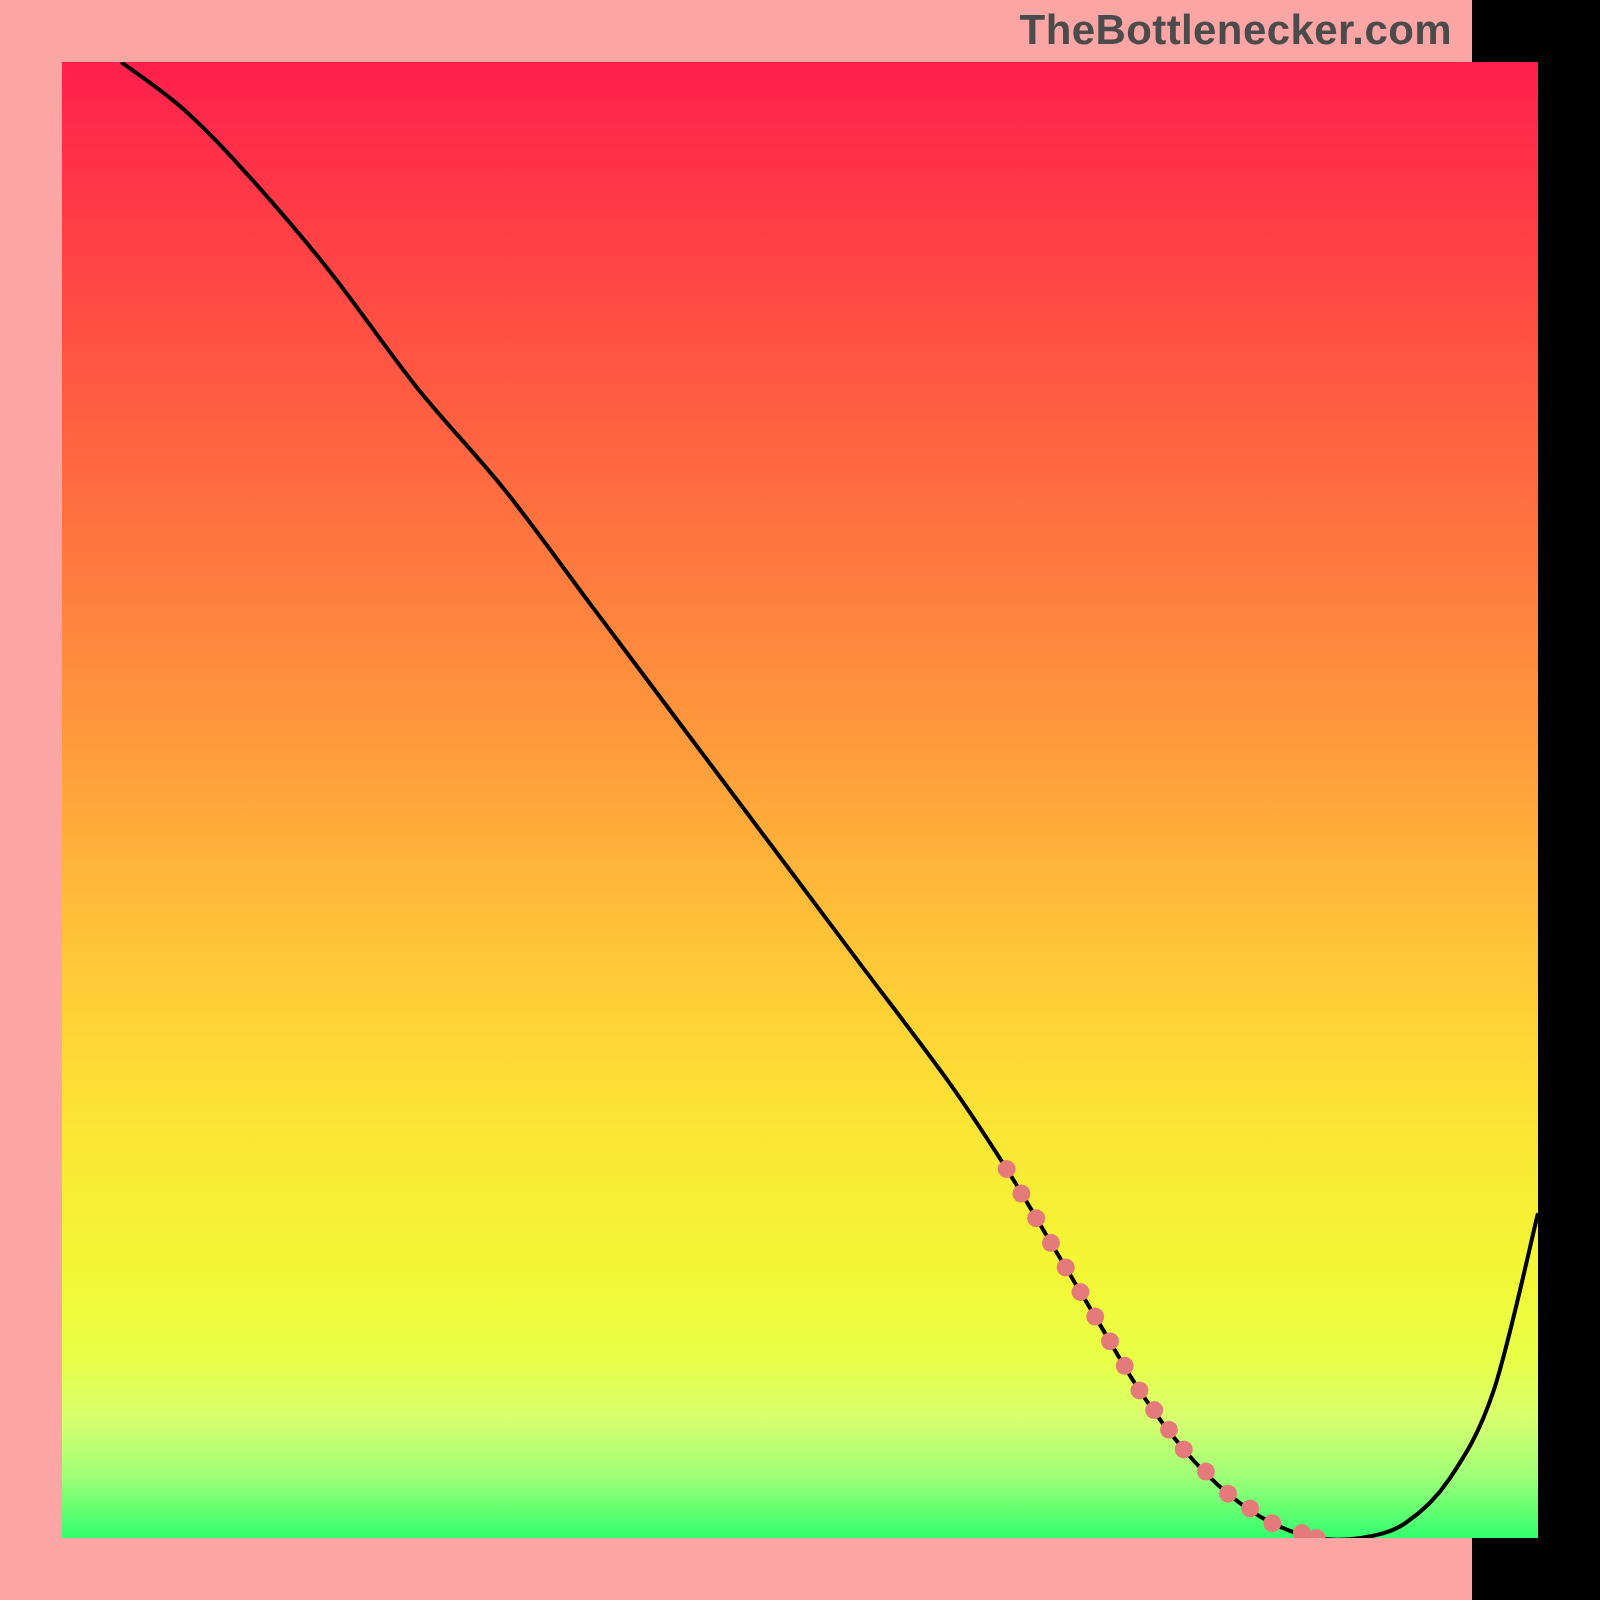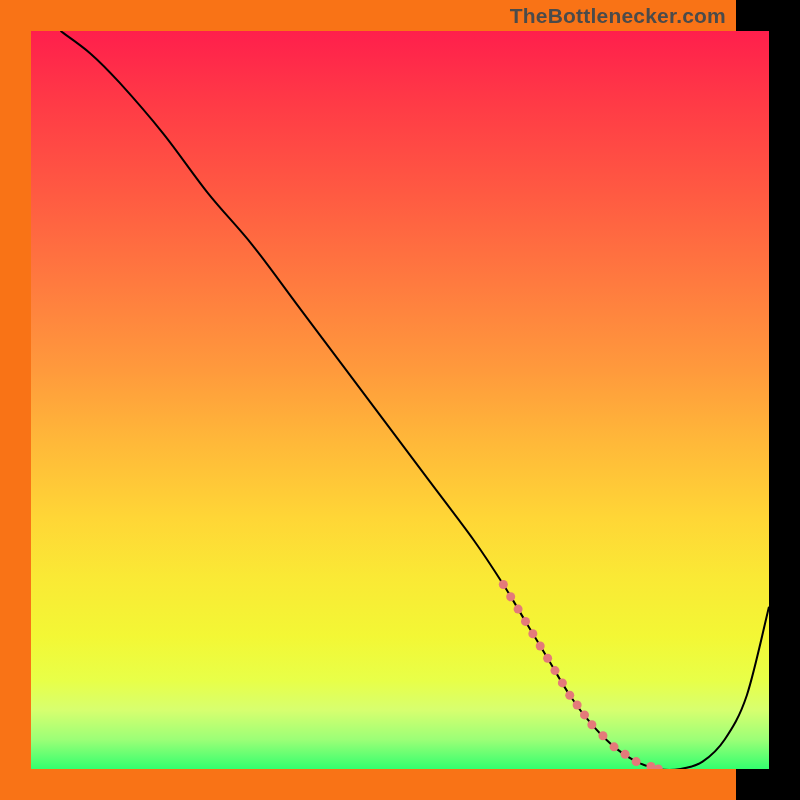--- a/index.html
+++ b/index.html
@@ -8,21 +8,21 @@
     width: 800px;
     height: 800px;
     background: #000;
     font-family: Arial, Helvetica, sans-serif;
     overflow: hidden;
   }
   .outer {
     width: 736px;
     height: 800px;
     position: relative;
-    background: #f97316;
+    background: #fca5a5;
   }
   .watermark {
     position: absolute;
     top: 4px;
     right: 10px;
     color: #4b4b4b;
     font-size: 21px;
     font-weight: bold;
     letter-spacing: 0.2px;
     z-index: 10;

